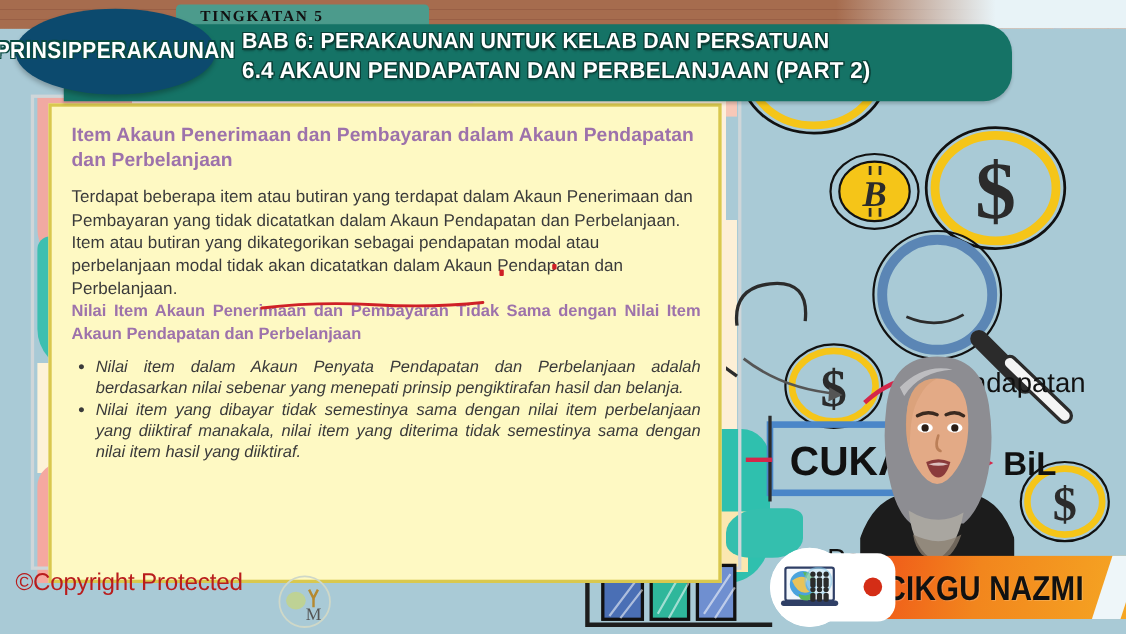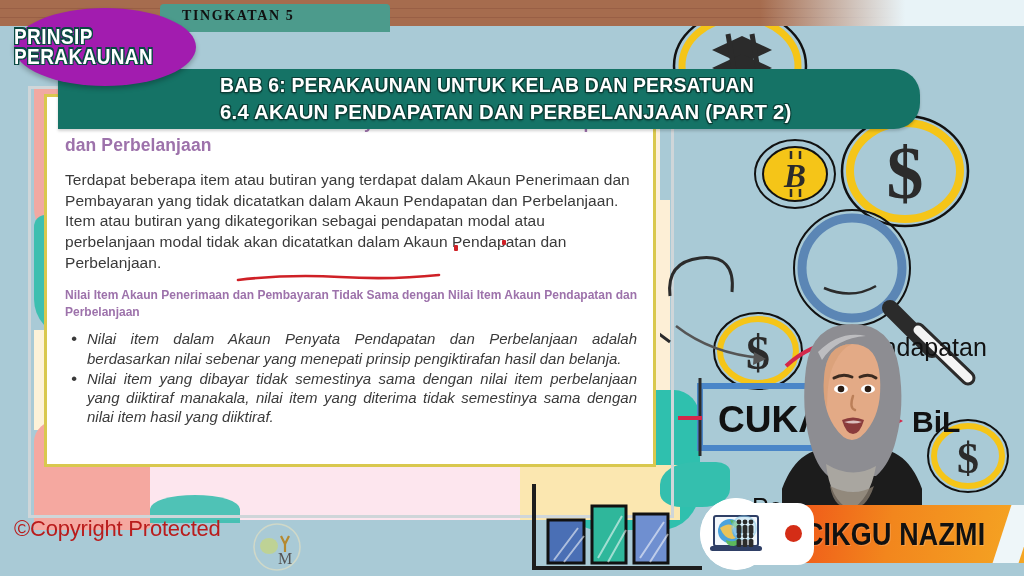--- a/index.html
+++ b/index.html
@@ -68,67 +68,66 @@
     position:absolute; left:160px; top:4px; width:230px; height:28px;
     background:#4c9b8c; border-radius:4px 4px 0 0;
     z-index:6;
   }
   .ting-tab span{
     display:block; padding:4px 0 0 22px; color:#111;
     font-family:Liberation Serif, serif; font-weight:bold;
     font-size:14px; letter-spacing:1.6px;
   }
   .header-band{
-    position:absolute; left:58px; top:22px; width:862px; height:60px;
+    position:absolute; left:58px; top:22px; width:862px; height:70px;
     background:#157366; border-radius:0 26px 26px 0; z-index:7;
     box-shadow:0 2px 3px rgba(0,0,0,.18);
-    margin-top:47px;
   }
   .header-band .ln{
     position:absolute; left:162px; color:#fff;
     font-family:"Liberation Sans", sans-serif; font-weight:bold;
     white-space:nowrap;
     text-shadow:
       -1.2px -1.2px 0 #0b4038, 1.2px -1.2px 0 #0b4038,
       -1.2px 1.2px 0 #0b4038, 1.2px 1.2px 0 #0b4038,
       0 2px 2px rgba(0,0,0,.35);
   }
   .header-band .ln1{ top:5px;  font-size:20px; letter-spacing:.2px; transform:scaleX(.97); transform-origin:left; }
   .header-band .ln2{ top:31px; font-size:21px; letter-spacing:.2px; transform:scaleX(.97); transform-origin:left; }
 
   .logo-badge{
     position:absolute; left:14px; top:8px; width:182px; height:78px;
-    background:#a21caf; border-radius:50%; z-index:8;
+    background:#0c4a6e; border-radius:50%; z-index:8;
     box-shadow:0 3px 5px rgba(0,0,0,.25);
-    display:flex; flex-direction:column; justify-content:center;
+    display:flex; flex-direction:row; align-items:center; justify-content:center;
   }
   .logo-badge .l{
     color:#fff; font-weight:bold; font-size:19px; line-height:1.06;
     letter-spacing:.4px;
     font-family:"Liberation Sans", sans-serif;
     text-shadow:-1.2px -1.2px 0 #0a4a42,1.2px -1.2px 0 #0a4a42,-1.2px 1.2px 0 #0a4a42,1.2px 1.2px 0 #0a4a42;
     transform:scaleY(1.12);
   }
 
   
   .card{
-    position:absolute; left:44px; top:94px; width:612px; height:373px;
-    background:#ffffff; border:3px solid #d9c84e; z-index:5;
+    position:absolute; left:44px; top:94px; width:612px; height:436px;
+    background:#fef9c3; border:3px solid #d9c84e; z-index:5;
     padding:14px 16px 10px 18px;
   }
   .card .h-title{
     color:#9d72ab; font-weight:bold; font-size:17.5px; line-height:1.32;
     letter-spacing:.1px;
   }
   .card .para{
     margin-top:13px; color:#3a3a3a; font-size:15.5px; line-height:1.33;
     letter-spacing:.05px;
   }
   .card .h-title2{
-    margin-top:14px; color:#9d72ab; font-weight:bold; font-size:12px;
+    color:#9d72ab; font-weight:bold; font-size:15px;
     line-height:1.38; text-align:justify; position:relative;
   }
   .card ul{ margin:9px 0 0 4px; list-style:none; }
   .card li{
     position:relative; padding-left:18px; color:#3a3a3a;
     font-size:15px; line-height:1.28; margin-bottom:1px; text-align:justify;font-style:italic;
   }
   .card li:before{
     content:"\2022"; position:absolute; left:2px; top:-1px; font-size:17px; color:#3a3a3a;
   }

